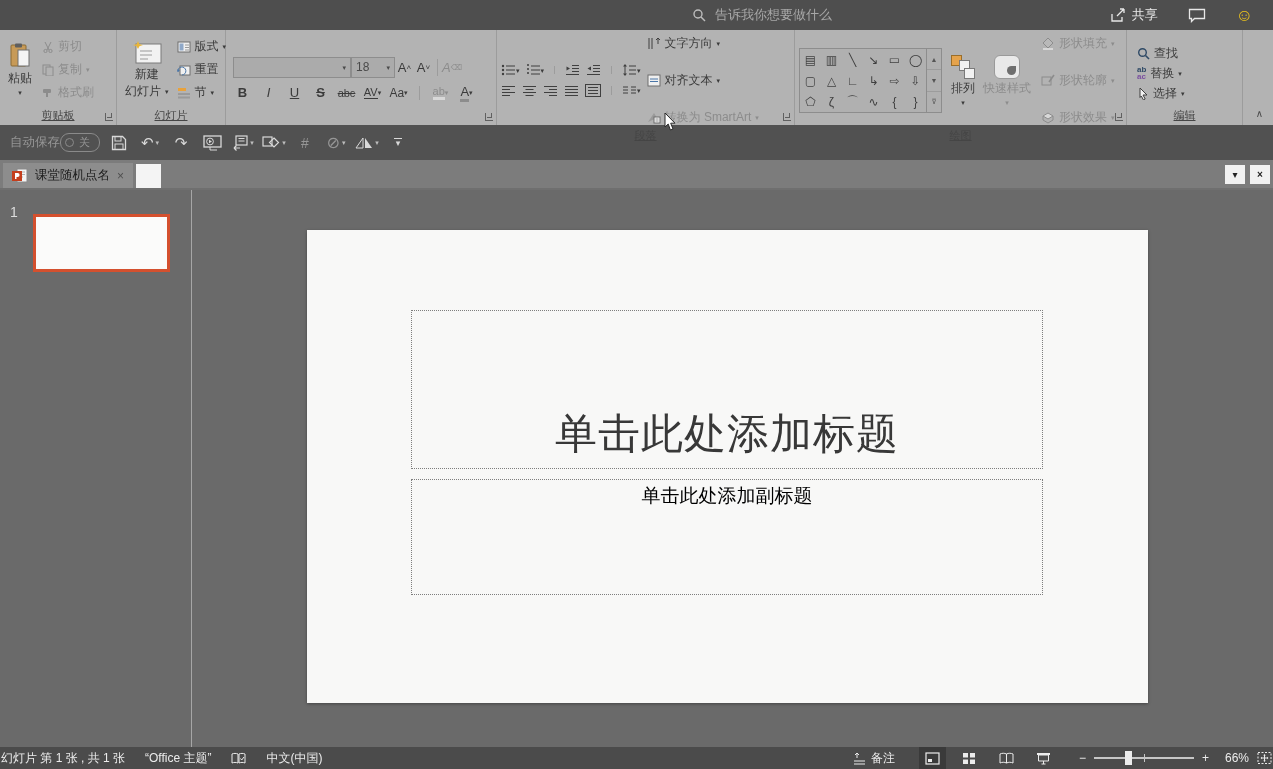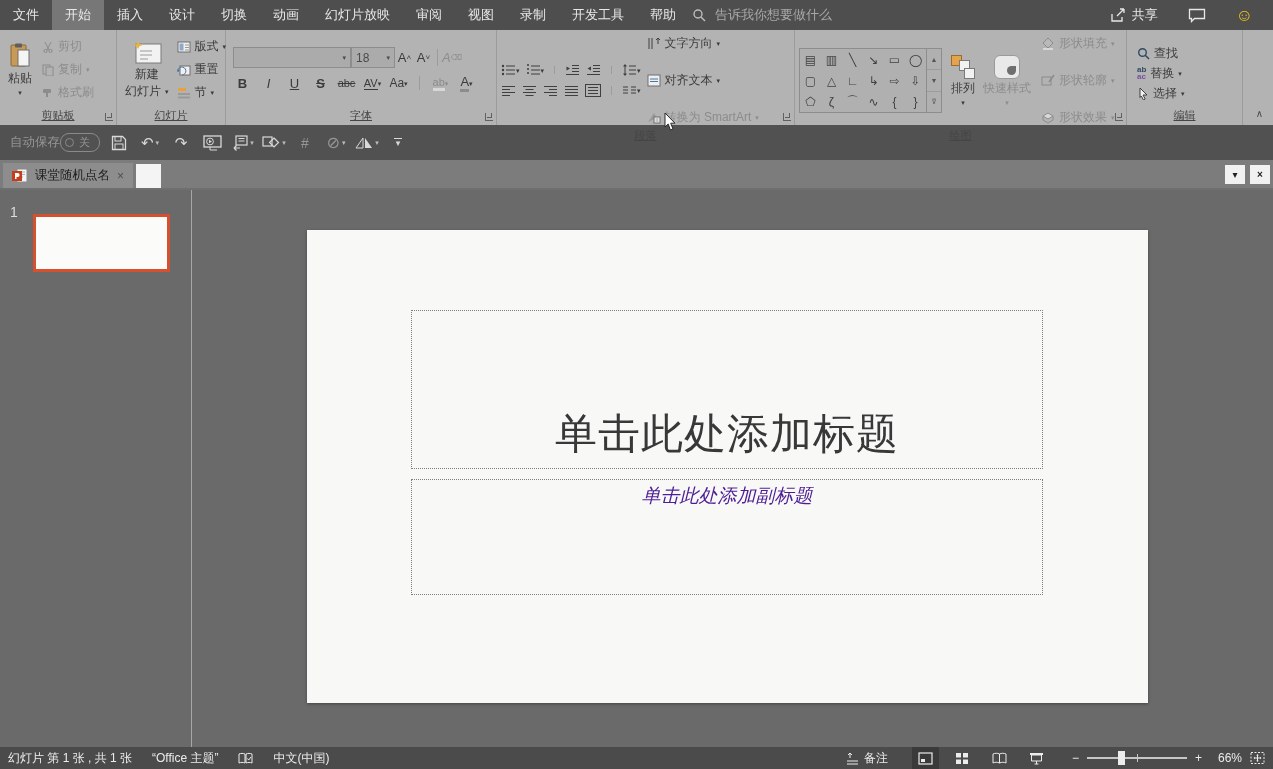--- a/index.html
+++ b/index.html
@@ -81,24 +81,24 @@
   .content { height:557px; display:flex; background:#6A6A6A; }
   .thumbs { width:192px; border-right:1px solid #A6A6A6; position:relative; }
   .thumbnum { position:absolute; left:10px; top:14px; color:#DCDCDC; font-size:14px; }
   .thumbbox { position:absolute; left:33px; top:24px; width:137px; height:58px; background:#FBFBFA; border:3px solid #D4502E; }
   .main { flex:1; position:relative; }
   .slidecanvas { position:absolute; left:115px; top:40px; width:841px; height:473px; background:#F8F8F7; box-shadow:0 1px 3px rgba(0,0,0,.35); }
   .phbox { position:absolute; border:1px dotted #7E7E7E; }
   .titlebox { left:104px; top:80px; width:632px; height:159px; display:flex; align-items:flex-end; justify-content:center; }
   .titletext { font-size:42px; font-weight:300; color:#383838; letter-spacing:1px; padding-bottom:6px; }
   .subbox { left:104px; top:249px; width:632px; height:116px; display:flex; justify-content:center; }
-  .subtext { font-size:19px; font-weight:300; color:#4c1d95; margin-top:3px;font-style:italic; }
+  .subtext { font-size:19px; font-weight:300; color:#000000; margin-top:3px; }
 
   
-  .statusbar { height:22px; background:#4B4B4B; color:#ECECEC; font-size:12px; display:flex; align-items:center; padding:0 8px; }
+  .statusbar { height:22px; background:#4B4B4B; color:#ECECEC; font-size:12px; display:flex; align-items:center; padding:0 1px; }
   .sbleft { display:flex; align-items:center; gap:20px; }
   .sbright { margin-left:auto; display:flex; align-items:center; gap:10px; }
   .notes { display:flex; align-items:center; gap:5px; margin-right:14px; }
   .viewbtn { width:27px; height:22px; display:flex; align-items:center; justify-content:center; }
   .viewbtn.pressed { background:#3A3A3A; }
   .zoomer { display:flex; align-items:center; gap:8px; margin-left:12px; }
   .ztrack { width:100px; height:2px; background:#C6C6C6; position:relative; }
   .ztick { position:absolute; left:50px; top:-3px; width:1px; height:8px; background:#C6C6C6; }
   .zhandle { position:absolute; left:31px; top:-6px; width:7px; height:14px; background:#ECECEC; }
   .zpct { min-width:32px; text-align:right; }
@@ -106,34 +106,20 @@
   .cursor { position:absolute; left:664px; top:112px; z-index:50; }
 
   svg { display:block; }
 </style>
 </head>
 <body>
 
 <div id="app">
 
   <div class="menubar">
-    <div class="mtabs">
-      <div class="mtab">文件</div>
-      <div class="mtab active">开始</div>
-      <div class="mtab">插入</div>
-      <div class="mtab">设计</div>
-      <div class="mtab">切换</div>
-      <div class="mtab">动画</div>
-      <div class="mtab">幻灯片放映</div>
-      <div class="mtab">审阅</div>
-      <div class="mtab">视图</div>
-      <div class="mtab">录制</div>
-      <div class="mtab">开发工具</div>
-      <div class="mtab">帮助</div>
-    </div>
     <div class="msearch">
       <span class="micon">
         <svg width="14" height="14" viewBox="0 0 14 14">
             <circle cx="6" cy="6" r="4" fill="none" stroke="#BDBDBD" stroke-width="1.4"></circle>
             <path d="M9 9l4 4" stroke="#BDBDBD" stroke-width="1.4"></path>
           </svg>
       </span>
       <span>告诉我你想要做什么</span>
     </div>
     <div class="mright">
@@ -309,21 +295,20 @@
                 <span style="border-bottom:3px solid #D8D8D8">ab</span>
                 <span class="dd">▾</span>
               </div>
             <div class="fbtn">
                 <span style="border-bottom:3px solid #8C8C8C">A</span>
                 <span class="dd">▾</span>
               </div>
           </div>
         </div>
       </div>
-      <div class="glabel">字体</div>
       <span class="launcher"></span>
     </div>
 
     <div class="group" style="width:298px">
       <div class="gbody">
         <div class="pararows">
           <div class="prow">
             <span class="pico">
                 <svg width="15" height="12" viewBox="0 0 15 12">
                   <circle cx="2" cy="2" r="1.2" fill="#3F3F3F"></circle>

